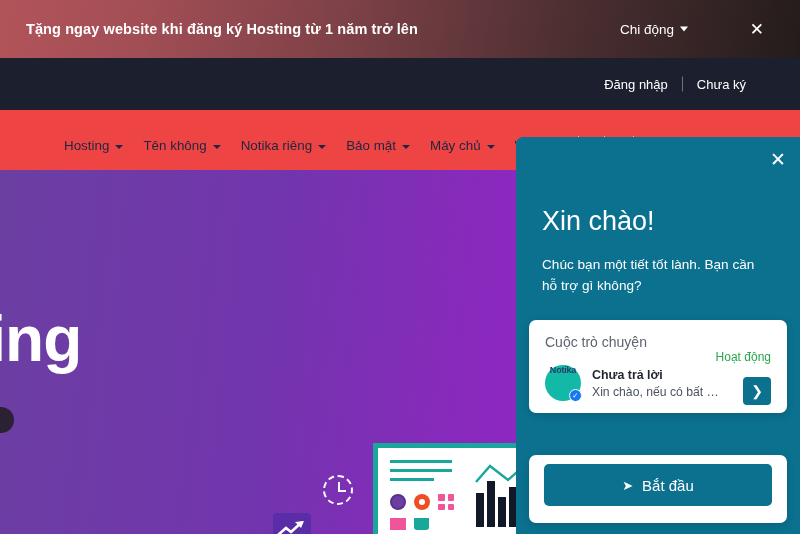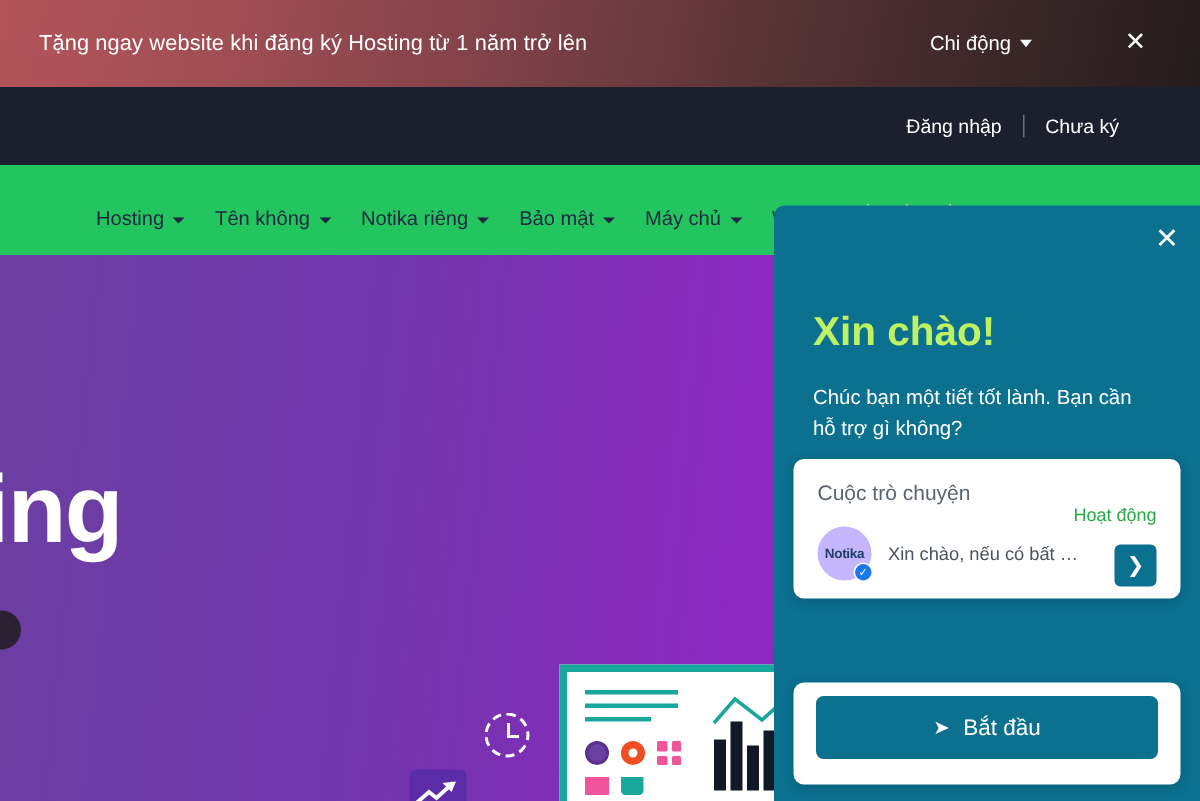--- a/index.html
+++ b/index.html
@@ -11,21 +11,21 @@
   }
 
   
   .promo-banner{
     position:absolute; left:0; top:0; width:800px; height:58px;
     background:linear-gradient(100deg,#b2545a 0%, #a24e55 18%, #7a4046 45%, #4a2e30 72%, #241c1c 100%);
     display:flex; align-items:center;
   }
   .promo-text{
     position:absolute; left:26px; top:50%; transform:translateY(-50%);
-    color:#ffffff; font-size:14.5px; font-weight:normal; letter-spacing:.1px;
+    color:#ffffff; font-size:14.5px; font-weight:bold; letter-spacing:.1px;
     white-space:nowrap;
   }
   .promo-detail{
     position:absolute; right:112px; top:50%; transform:translateY(-50%);
     color:#ffffff; font-size:13.5px; display:flex; align-items:center; gap:6px;
     cursor:pointer;
   }
   .caret-down{
     width:0;height:0;border-left:4.5px solid transparent;border-right:4.5px solid transparent;
     border-top:5px solid #ffffff; display:inline-block;
@@ -44,21 +44,21 @@
   .util-right{
     position:absolute; right:40px; top:50%; transform:translateY(-50%);
     display:flex; align-items:center; gap:0px;
   }
   .util-link{ color:#ffffff; font-size:13px; cursor:pointer; padding:0 14px; white-space:nowrap; }
   .util-sep{ width:1px; height:15px; background:#6b7085; }
 
   
   .nav-bar{
     position:absolute; left:0; top:110px; width:800px; height:60px;
-    background:#22c55e;
+    background:#ef4444;
   }
   .nav-items{
     position:absolute; left:64px; top:28px;
     display:flex; align-items:center; gap:20px;
   }
   .nav-item{
     display:flex; align-items:center; gap:6px; cursor:pointer;
     color:#1e2642; font-size:13.4px; white-space:nowrap;
   }
   .caret-dark{
@@ -124,35 +124,35 @@
   
   .chat-widget{
     position:absolute; left:516px; top:137px; width:284px; height:397px;
     background:#0b718f; border-radius:7px 0 0 0; overflow:hidden;
   }
   .chat-close{
     position:absolute; right:14px; top:13px; color:#ffffff; font-size:19px; cursor:pointer;
     line-height:1; font-family:"DejaVu Sans", sans-serif;
   }
   .chat-greeting{
-    position:absolute; left:26px; top:69px; color:#bef264; font-size:27px; font-weight:bold;
+    position:absolute; left:26px; top:69px; color:#ffffff; font-size:27px; font-weight:normal;
   }
   .chat-sub{
     position:absolute; left:26px; top:118px; width:228px; color:#ffffff;
     font-size:13.6px; line-height:1.52;
   }
   .conv-card{
-    position:absolute; left:13px; top:169px; width:258px; background:#ffffff;
+    position:absolute; left:13px; top:183px; width:258px; background:#ffffff;
     border-radius:7px; box-shadow:0 2px 9px rgba(0,0,0,.16); padding:14px 16px 12px 16px;
   }
   .conv-title{ color:#5b6470; font-size:14px; margin-bottom:15px; }
   .conv-row{ display:flex; align-items:center; gap:11px; position:relative; }
   .avatar{
-    width:36px;height:36px;border-radius:50%;background:#c4b5fd;flex:0 0 36px;position:relative;
-    display:flex;align-items:center;justify-content:center;
+    width:36px;height:36px;border-radius:50%;background:#14b8a6;flex:0 0 36px;position:relative;
+    display:flex;justify-content:center;
   }
   .avatar-text{ font-size:9px;font-weight:bold;color:#1d3f66; letter-spacing:-.2px;}
   .verified{
     position:absolute;right:-1px;bottom:-1px;width:13px;height:13px;border-radius:50%;
     background:#1877f2;border:1.5px solid #ffffff;display:flex;align-items:center;justify-content:center;
   }
   .verified span{color:#fff;font-size:7.5px;line-height:1;font-family:"DejaVu Sans",sans-serif;}
   .conv-meta{ flex:1; min-width:0; }
   .conv-name{ font-size:12.4px; font-weight:bold; color:#1f2430; margin-bottom:3px; }
   .conv-prev{ font-size:12.2px; color:#4b5260; white-space:nowrap; overflow:hidden; text-overflow:ellipsis; max-width:130px;}
@@ -315,20 +315,21 @@
   <div class="conv-card">
     <div class="conv-title">Cuộc trò chuyện</div>
     <div class="conv-row">
       <div class="avatar">
         <span class="avatar-text">Notika</span>
         <div class="verified">
           <span>✓</span>
         </div>
       </div>
       <div class="conv-meta">
+        <div class="conv-name">Chưa trả lời</div>
         <div class="conv-prev">Xin chào, nếu có bất cứ…</div>
       </div>
       <div class="conv-status">Hoạt động</div>
       <div class="conv-go">
         <span>❯</span>
       </div>
     </div>
   </div>
 
   <div class="start-card">

